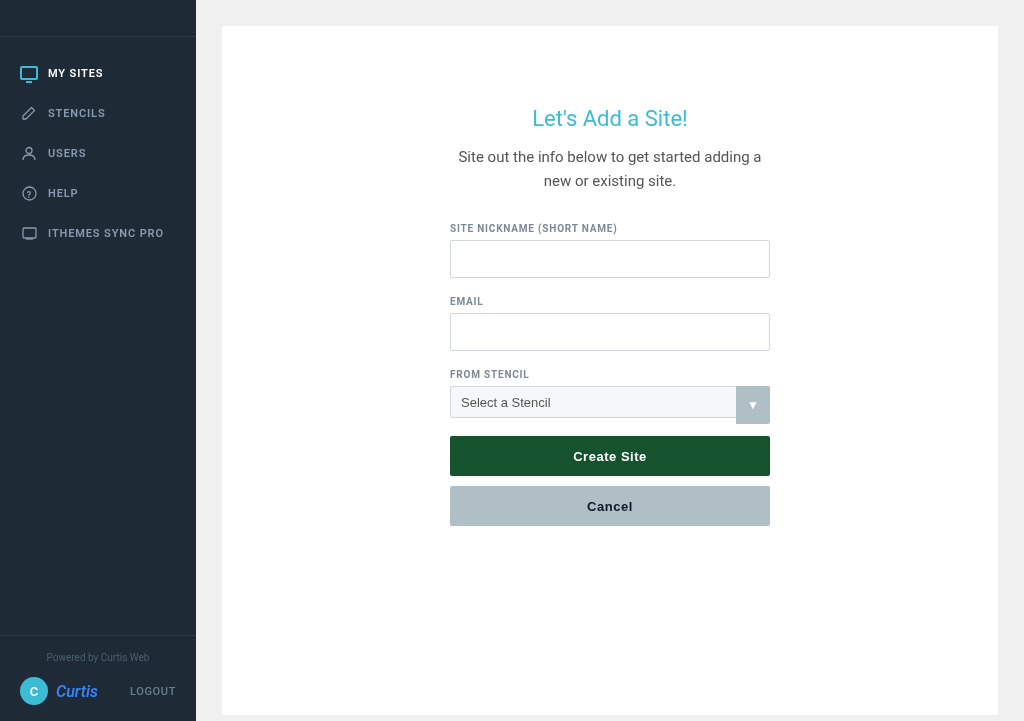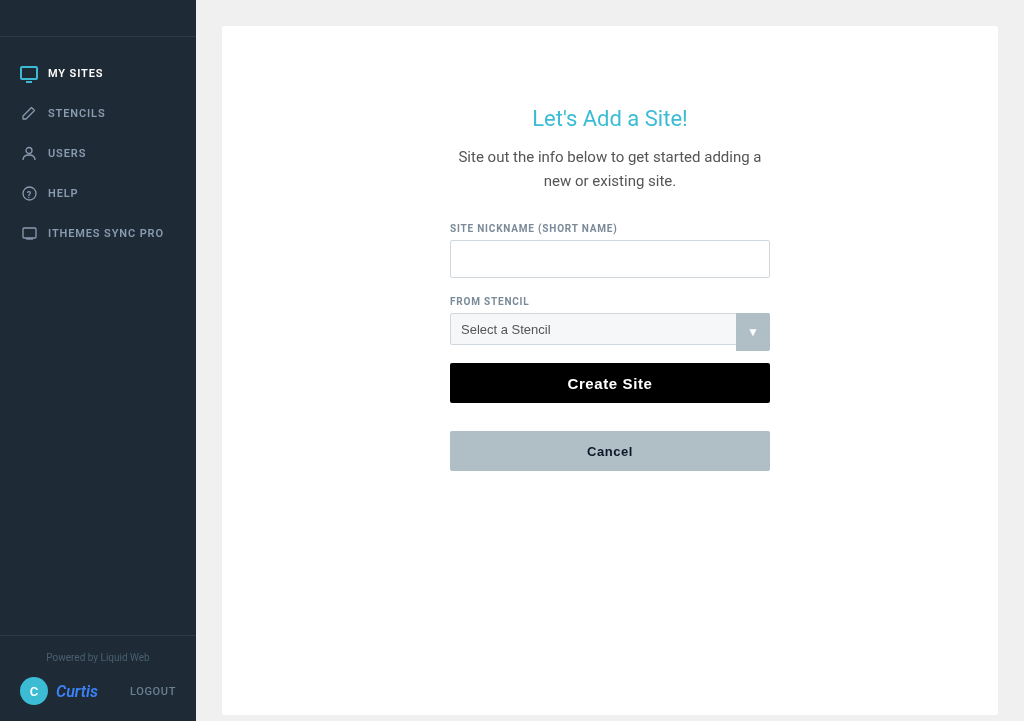--- a/index.html
+++ b/index.html
@@ -230,29 +230,29 @@
     }
 
     .select-arrow-icon {
       color: white;
       font-size: 12px;
     }
 
     .btn-create {
       width: 100%;
       height: 40px;
-      background: #000000;
+      background: #14532d;
       color: white;
       border: none;
       border-radius: 2px;
-      font-size: 15px;
+      font-size: 13px;
       font-weight: 600;
       letter-spacing: 0.04em;
       cursor: pointer;
-      margin-bottom: 28px;
+      margin-bottom: 10px;
       transition: background 0.15s;
     }
 
     .btn-cancel {
       width: 100%;
       height: 40px;
       background: #b0bec5;
       color: #0f172a;
       border: none;
       border-radius: 2px;
@@ -316,21 +316,21 @@
           <line x1="4" y1="13" x2="11" y2="13" stroke="#8a9bb0" stroke-width="1.3"></line>
           <line x1="7.5" y1="12" x2="7.5" y2="13" stroke="#8a9bb0" stroke-width="1.3"></line>
         </svg>
       </span>
       <span>ITHEMES SYNC PRO</span>
     </div>
 
   </nav>
 
   <div class="sidebar-footer">
-    <div class="powered-by">Powered by Liquid Web</div>
+    <div class="powered-by">Powered by Curtis Web</div>
     <div class="user-row">
       <div class="user-info">
         <div class="user-avatar">
           <span>C</span>
         </div>
         <span class="user-name">Curtis</span>
       </div>
       <span class="logout-link">LOGOUT</span>
     </div>
   </div>
@@ -341,20 +341,24 @@
     <div class="form-container">
 
       <h1 class="form-title">Let's Add a Site!</h1>
       <p class="form-subtitle">Site out the info below to get started adding a new or existing site.</p>
 
       <div class="form-group">
         <label class="form-label">SITE NICKNAME (SHORT NAME)</label>
         <input class="form-input" type="text" placeholder="" style="">
       </div>
 
+      <div class="form-group">
+        <label class="form-label">EMAIL</label>
+        <input class="form-input" type="email" placeholder="" style="">
+      </div>
 
       <div class="form-group">
         <label class="form-label">FROM STENCIL</label>
         <div class="form-select-wrapper">
           <select class="form-select">
             <option value="">Select a Stencil</option>
           </select>
           <div class="select-arrow">
             <span class="select-arrow-icon">▼</span>
           </div>

